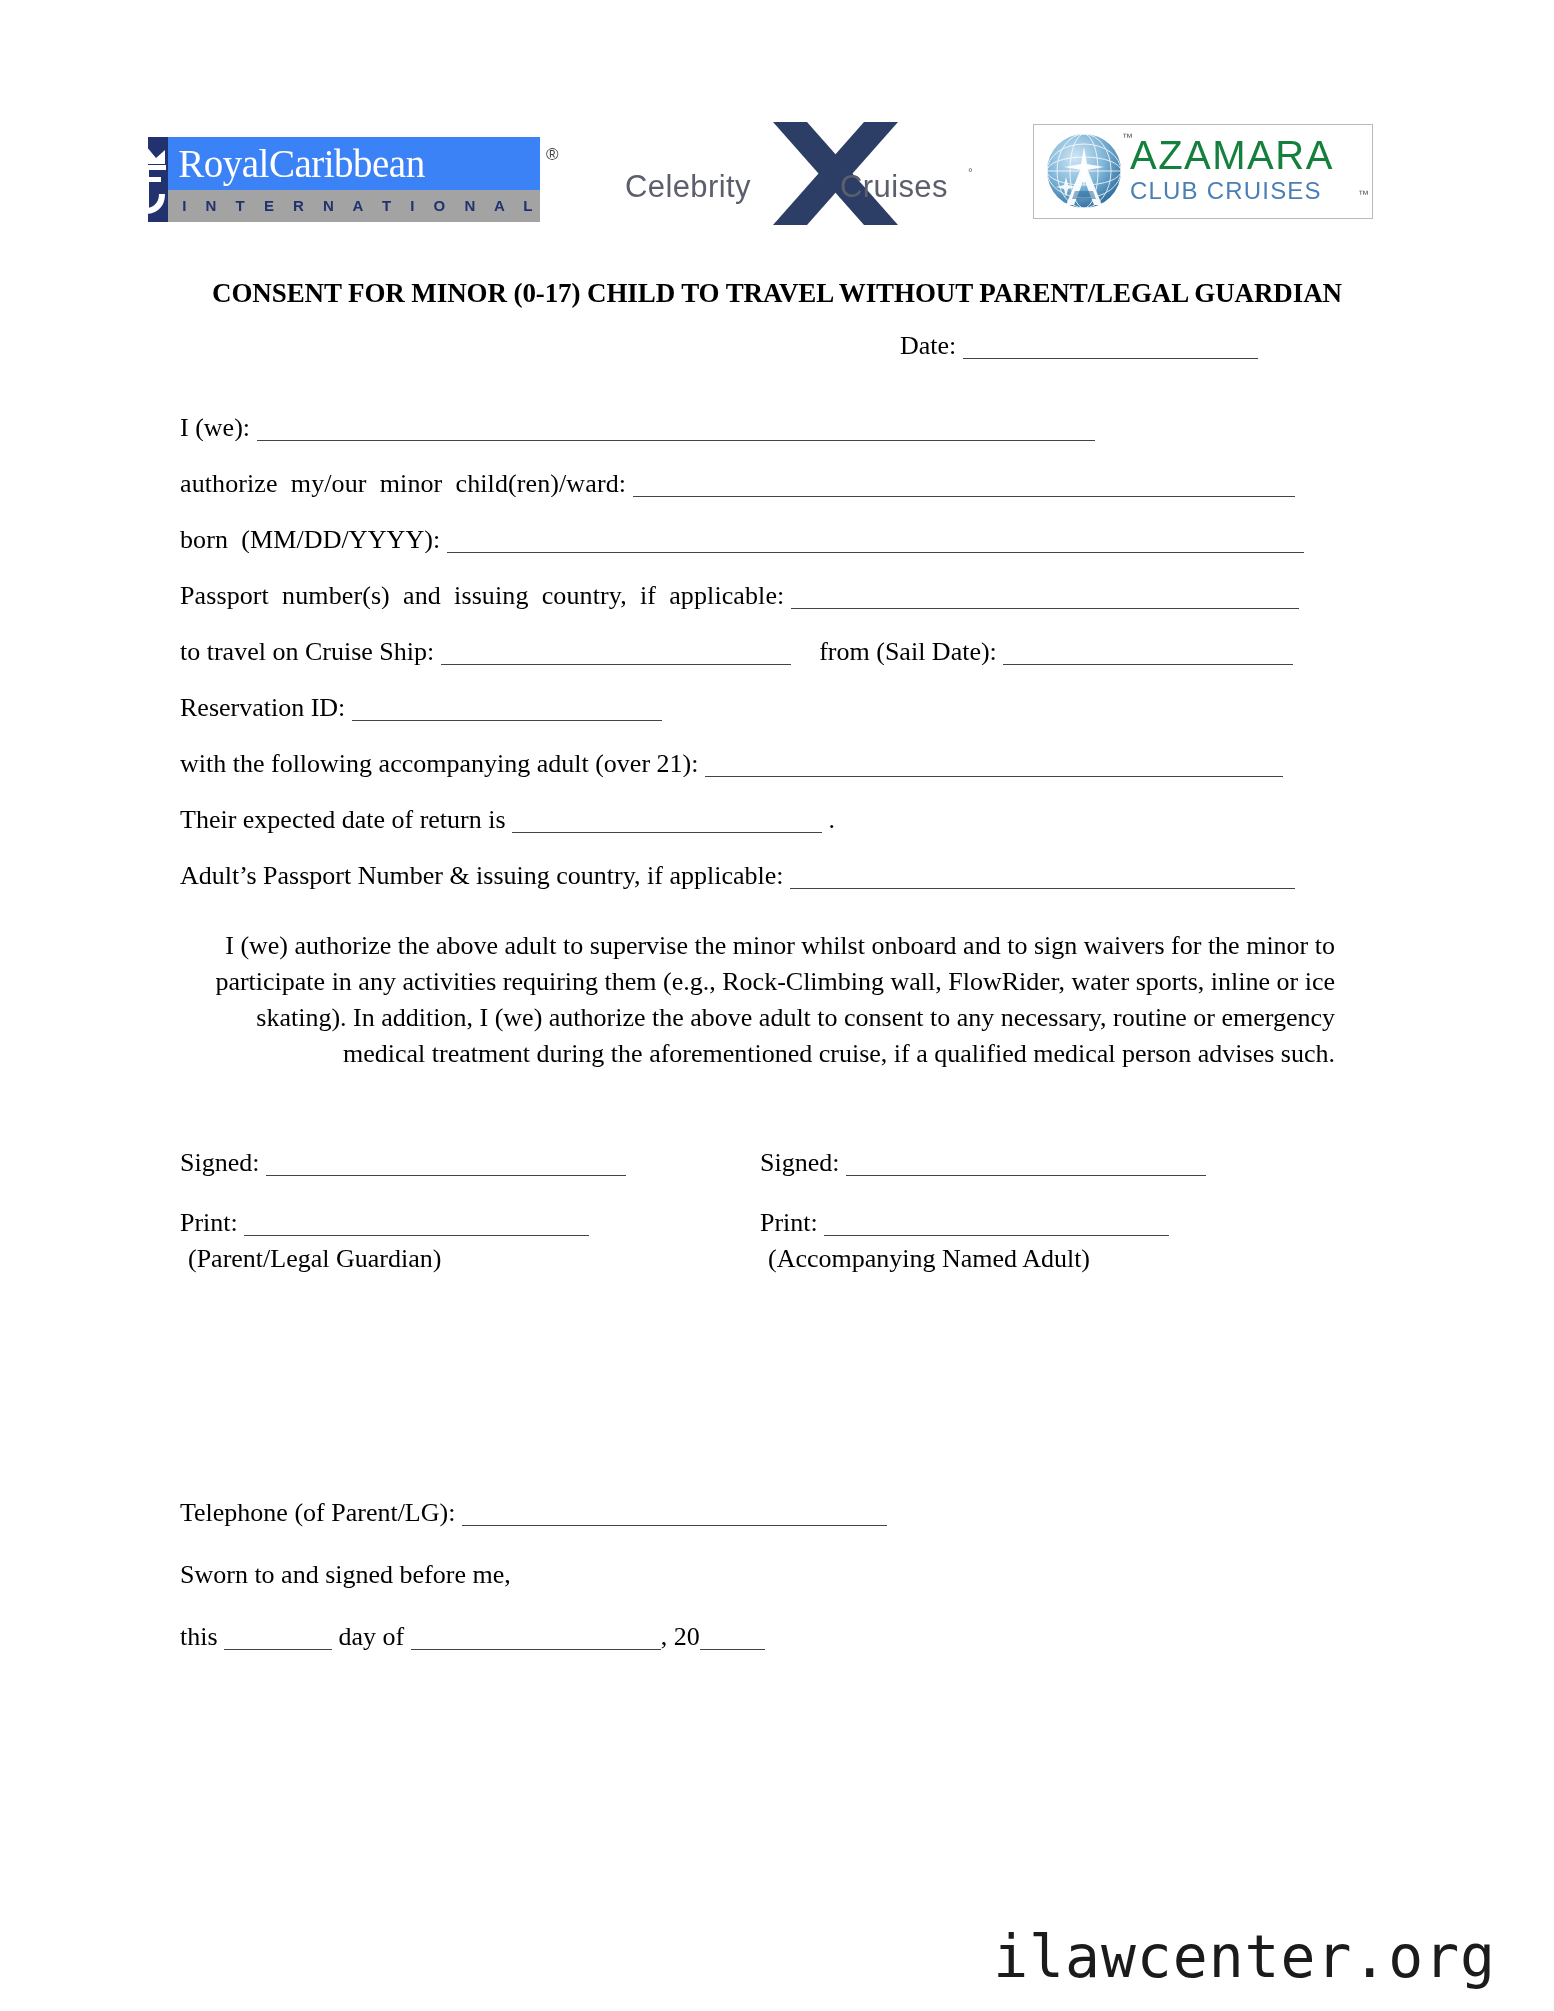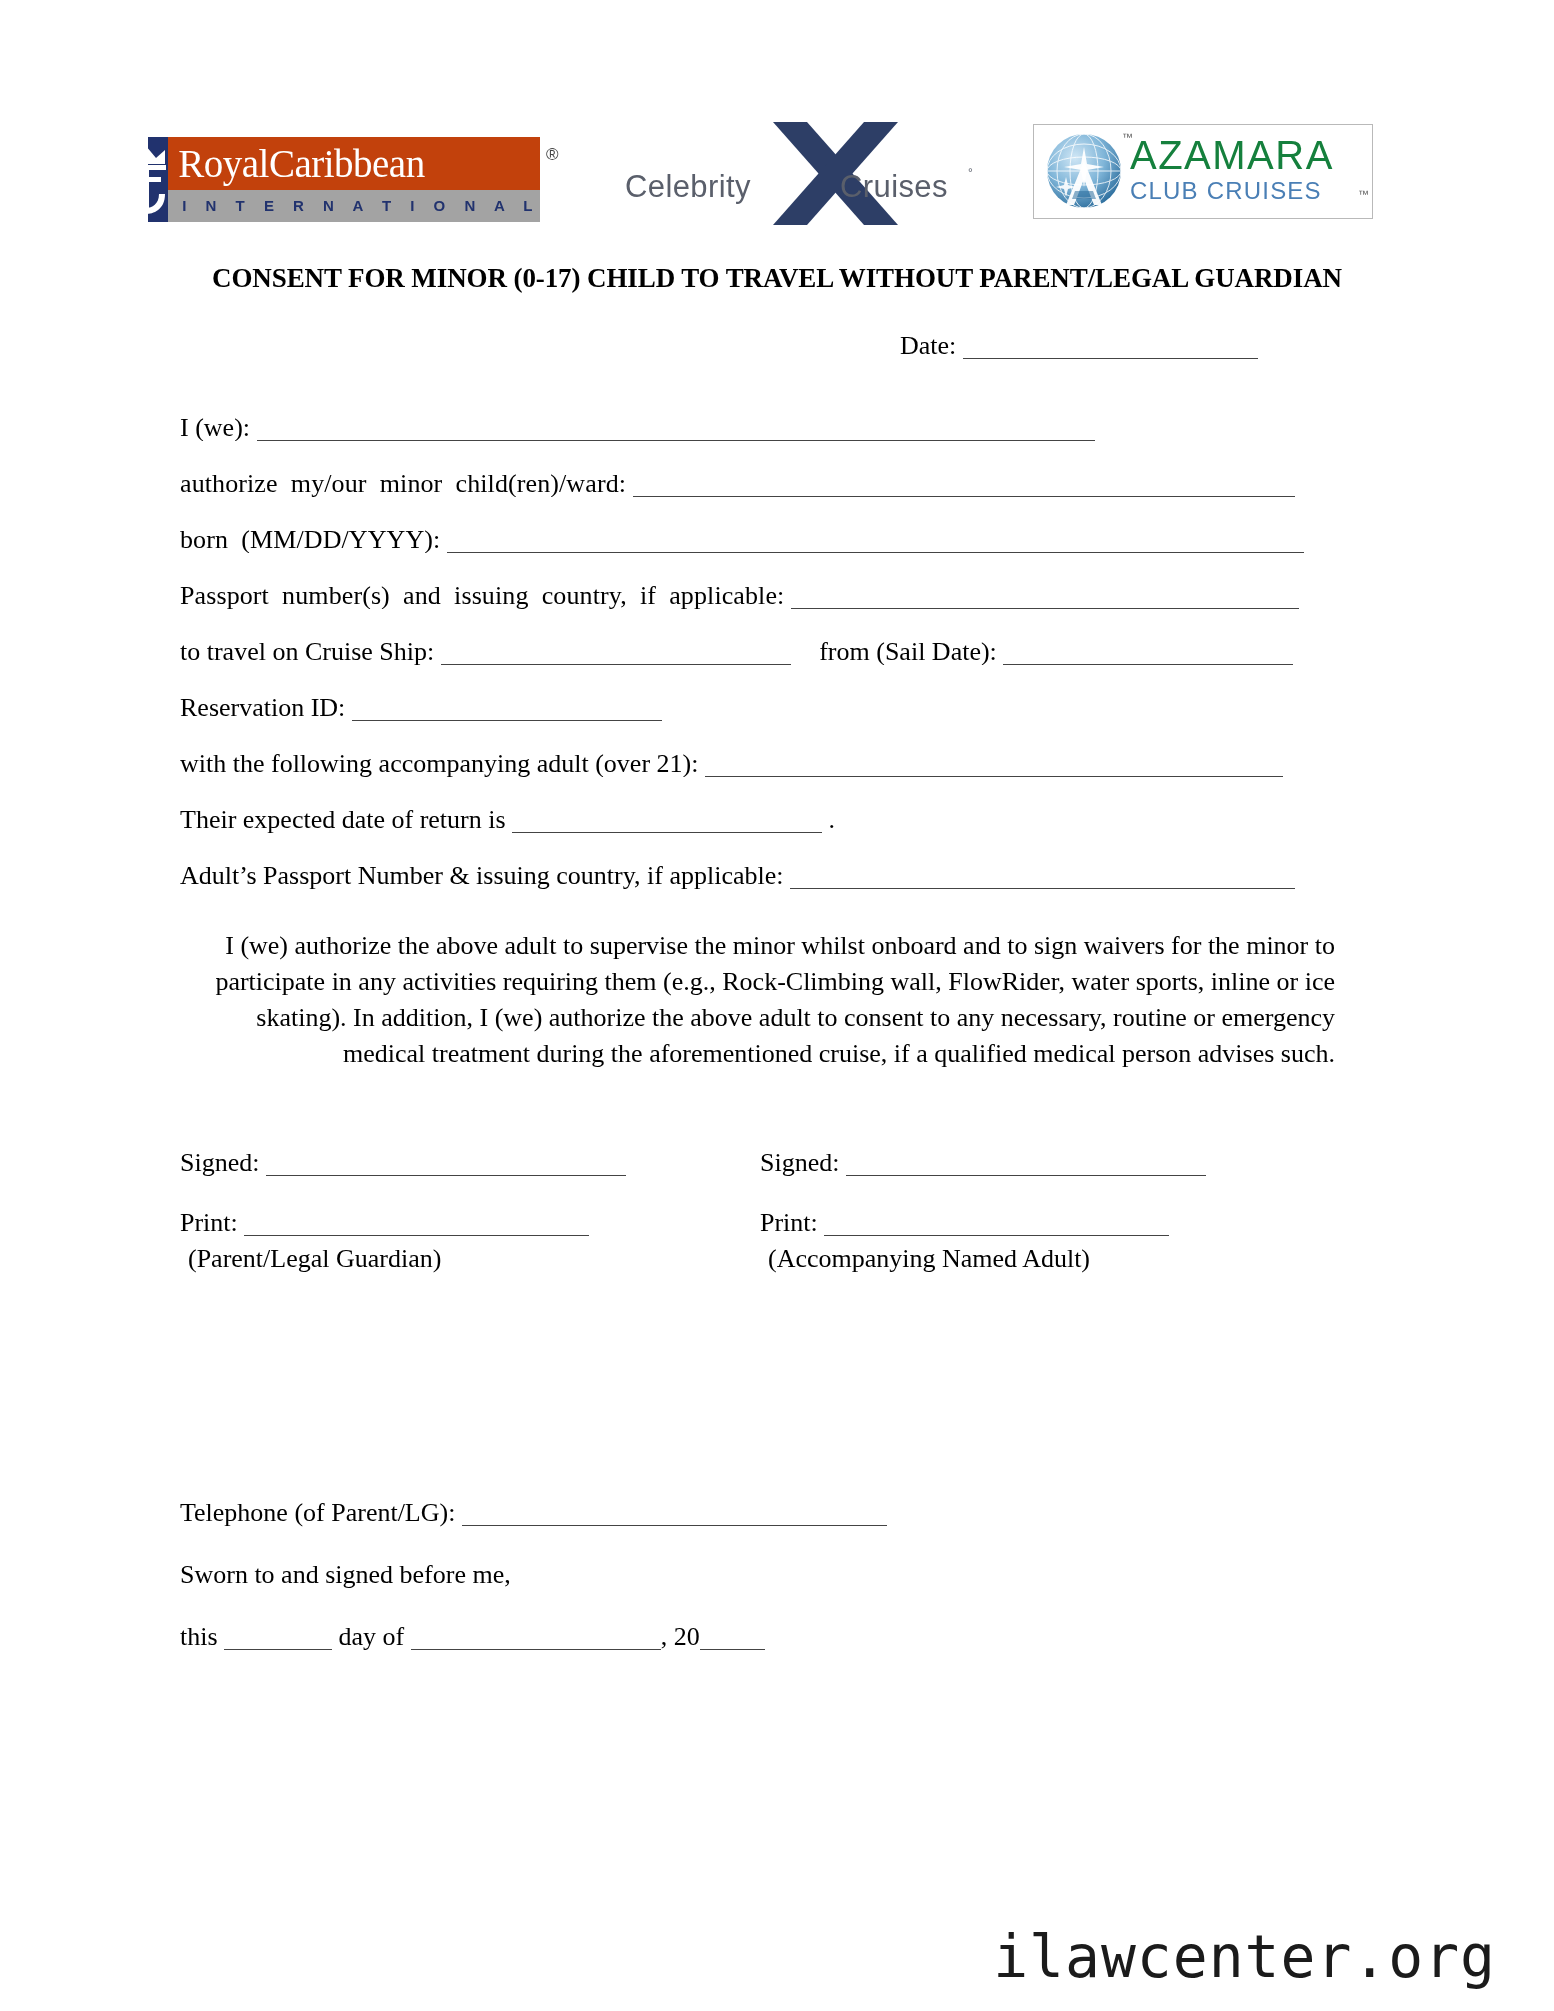--- a/index.html
+++ b/index.html
@@ -50,21 +50,21 @@
     background: #21326e;
     position: relative;
   }
   .rci-right {
     flex: 1;
     display: flex;
     flex-direction: column;
   }
   .rci-name {
     flex: 0 0 62%;
-    background: #c2410c;
+    background: #3b82f6;
     color: #ffffff;
     font-family: "Liberation Serif", serif;
     font-size: 39px;
     line-height: 53px;
     letter-spacing: -0.5px;
     padding-left: 10px;
     white-space: nowrap;
     overflow: hidden;
   }
   .rci-intl {
@@ -171,21 +171,21 @@
     position: absolute;
     right: 3px; bottom: 18px;
     font-size: 11px;
     color: #555;
     font-family: "Liberation Sans", sans-serif;
   }
 
   
   .doc-title {
     position: absolute;
-    top: 263px;
+    top: 278px;
     left: 0;
     width: 1554px;
     text-align: center;
     font-size: 27px;
     font-weight: bold;
     font-family: "Liberation Serif", serif;
     letter-spacing: -0.1px;
   }
 
   

